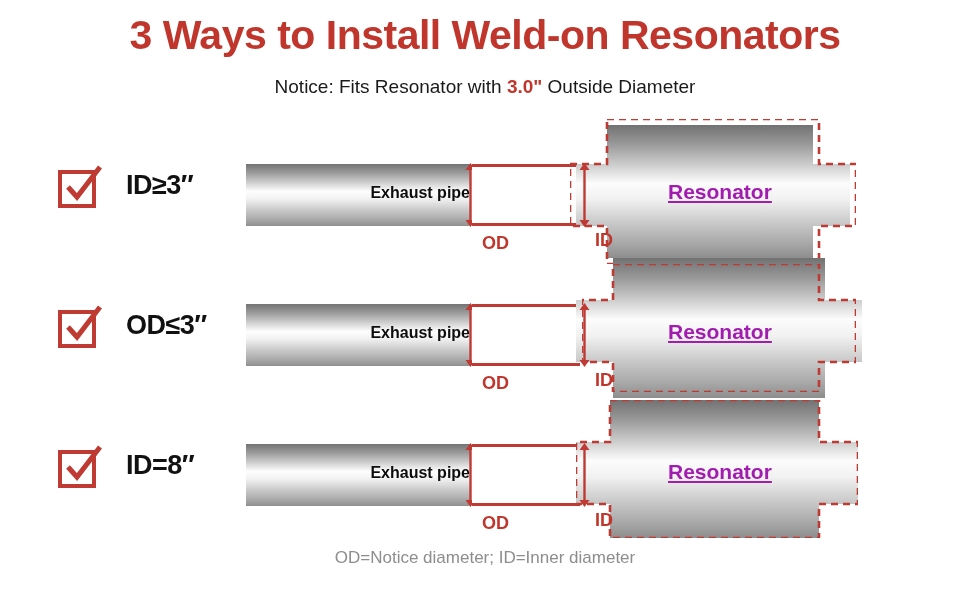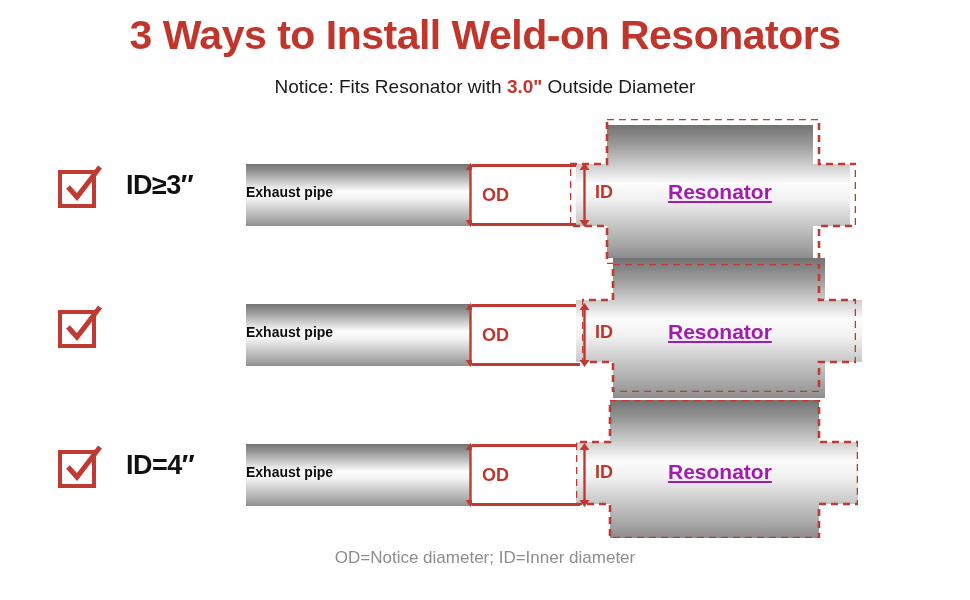--- a/index.html
+++ b/index.html
@@ -102,41 +102,42 @@
         #cfcfcf 30%,
         #fdfdfd 44%,
         #f2f2f2 56%,
         #cacaca 74%,
         #a8a8a8 90%,
         #8f8f8f 100%);
   }
   .pipe-label {
     position: absolute;
     width: 100%;
-    text-align: left;
-    font-size: 14px;
+    text-align: right;
+    font-size: 16px;
     font-weight: bold;
     color: #0d0d0d;
     white-space: nowrap;
   }
 
   
   .od-block {
     position: absolute;
     background: #ffffff;
     border-top: 3px solid #BE3A33;
     border-bottom: 3px solid #BE3A33;
     box-sizing: border-box;
   }
   .dim-label {
     position: absolute;
     font-size: 18px;
     font-weight: bold;
     color: #C0362C;
     white-space: nowrap;
+    margin-top: 48px;
   }
 
   
   .dim-arrow {
     position: absolute;
     width: 13px;
   }
   .dim-arrow svg { display: block; }
 
   
@@ -247,20 +248,21 @@
 
   <div class="check-wrap">
     <div class="check-box"></div>
     <div class="check-mark">
       <svg width="44" height="44" viewBox="0 0 44 44">
         <path d="M8 23 L17 33 L40 3" fill="none" stroke="#BE3A33" stroke-width="5" stroke-linecap="butt" stroke-linejoin="miter"></path>
       </svg>
     </div>
   </div>
 
+  <div class="row-label">OD≤3″</div>
 
   <div class="pipe" style="left:246px; top:46px; width:224px; height:62px;">
     <div class="pipe-label" style="top:20px;">Exhaust pipe</div>
   </div>
 
   <div class="dim-arrow" style="left:464px; top:44px; height:66px;">
     <svg width="13" height="66" viewBox="0 0 13 66">
       <line x1="6.5" y1="5" x2="6.5" y2="61" stroke="#BE3A33" stroke-width="2.4"></line>
       <path d="M6.5 1 L1.5 8 L11.5 8 Z" fill="#BE3A33"></path>
       <path d="M6.5 65 L1.5 58 L11.5 58 Z" fill="#BE3A33"></path>
@@ -311,21 +313,21 @@
 
   <div class="check-wrap">
     <div class="check-box"></div>
     <div class="check-mark">
       <svg width="44" height="44" viewBox="0 0 44 44">
         <path d="M8 23 L17 33 L40 3" fill="none" stroke="#BE3A33" stroke-width="5" stroke-linecap="butt" stroke-linejoin="miter"></path>
       </svg>
     </div>
   </div>
 
-  <div class="row-label">ID=4″</div>
+  <div class="row-label">ID=8″</div>
 
   <div class="pipe" style="left:246px; top:46px; width:224px; height:62px;">
     <div class="pipe-label" style="top:20px;">Exhaust pipe</div>
   </div>
 
   <div class="dim-arrow" style="left:464px; top:44px; height:66px;">
     <svg width="13" height="66" viewBox="0 0 13 66">
       <line x1="6.5" y1="5" x2="6.5" y2="61" stroke="#BE3A33" stroke-width="2.4"></line>
       <path d="M6.5 1 L1.5 8 L11.5 8 Z" fill="#BE3A33"></path>
       <path d="M6.5 65 L1.5 58 L11.5 58 Z" fill="#BE3A33"></path>

